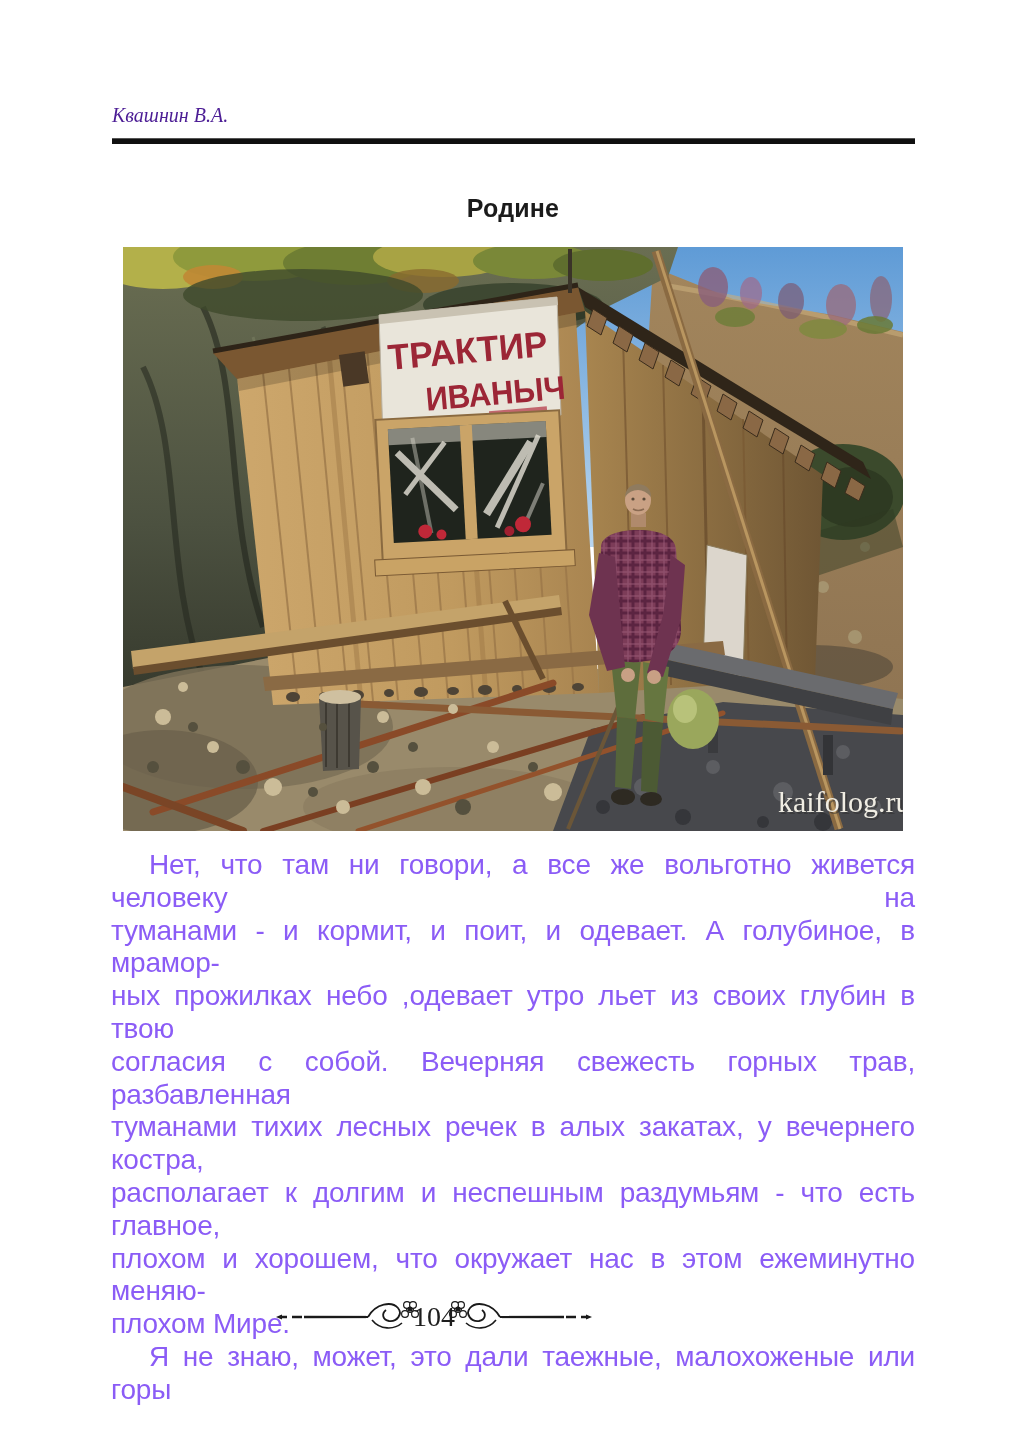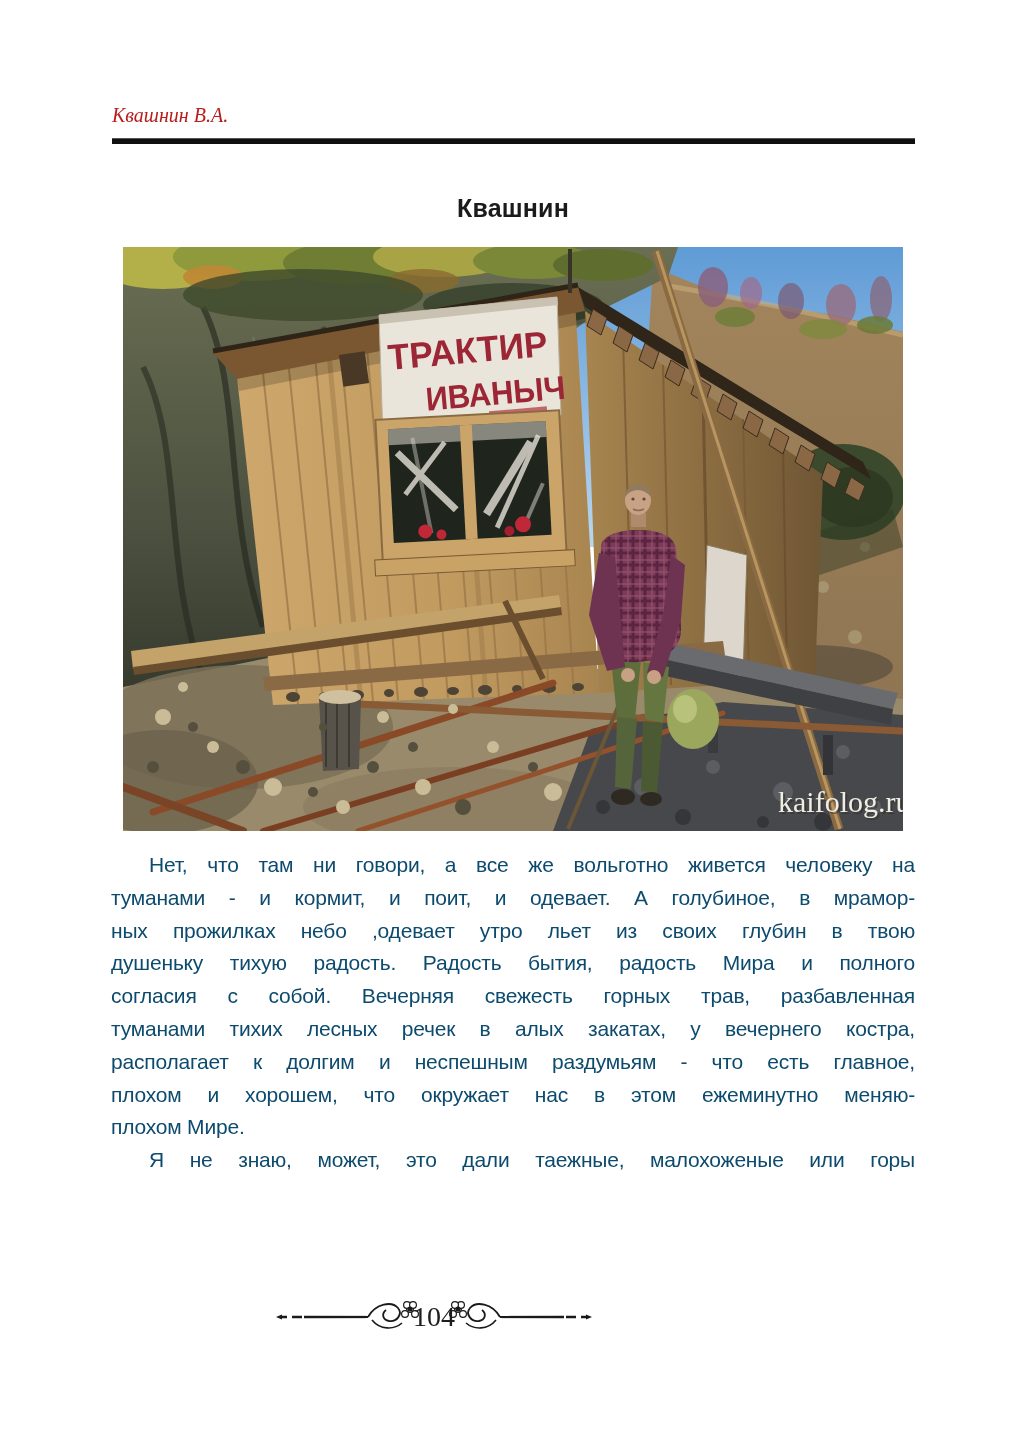--- a/index.html
+++ b/index.html
@@ -2,37 +2,37 @@
 <html><head>
 <meta charset="utf-8">
 <style>
   html,body{margin:0;padding:0;}
   body{
     width:1026px;height:1455px;background:#ffffff;position:relative;
     font-family:"Liberation Sans",sans-serif;color:#141414;overflow:hidden;
   }
   .author{
     position:absolute;left:112px;top:104px;
-    font-family:"Liberation Serif",serif;font-style:italic;font-size:20px;color:#b91c1c;
+    font-family:"Liberation Serif",serif;font-style:italic;font-size:20px;color:#4c1d95;
   }
   .rule{
     position:absolute;left:112px;top:138px;width:803px;height:5px;
     background:#101010;border-top:1px solid #555;
   }
   .title{
     position:absolute;left:0;top:194px;width:1026px;text-align:center;
     font-weight:bold;font-size:25px;color:#1b1b1b;letter-spacing:.2px;
   }
   .photo{
     position:absolute;left:123px;top:247px;width:780px;height:584px;
   }
   .photo svg{display:block;width:780px;height:584px;}
   .body-text{
     position:absolute;left:111px;top:849px;width:804px;
-    font-size:21px;line-height:32.8px;letter-spacing:-0.2px;color:#0c4a6e;
+    font-size:28px;line-height:32.8px;letter-spacing:-0.2px;color:#8b5cf6;
   }
   .line{text-align:justify;text-align-last:justify;white-space:normal;}
   .line.last{text-align-last:left;}
   .line.indent{text-indent:38px;}
   .footer{
     position:absolute;left:0;top:1293px;width:868px;display:flex;justify-content:center;
   }
   .footer svg{display:block;}
   .num{
     font-family:"Liberation Serif",serif;font-size:28px;fill:#1d1d1d;
@@ -41,21 +41,21 @@
     font-family:"Liberation Sans",sans-serif;font-weight:bold;fill:#9c2636;
   }
   .wmark{font-family:"Liberation Serif",serif;fill:#f0ede3;}
   .wmark-sh{font-family:"Liberation Serif",serif;fill:#2e2e2e;opacity:.55;}
 </style>
 </head>
 <body>
 
 <div class="author">Квашнин В.А.</div>
 <div class="rule"></div>
-<div class="title">Квашнин</div>
+<div class="title">Родине</div>
 
 <div class="photo">
 <svg viewBox="0 0 780 584" xmlns="http://www.w3.org/2000/svg">
   <defs>
     <linearGradient id="skyG" x1="0" y1="0" x2="0" y2="1">
       <stop offset="0" stop-color="#5f9bd6"></stop>
           <stop offset="1" stop-color="#b9d6ef"></stop>
     </linearGradient>
     <linearGradient id="cliffG" x1="0" y1="0" x2="0" y2="1">
       <stop offset="0" stop-color="#6a6e52"></stop>
@@ -311,21 +311,20 @@
 
   <text class="wmark-sh" x="657" y="567" font-size="30">kaifolog.ru</text>
   <text class="wmark" x="655" y="565" font-size="30">kaifolog.ru</text>
 </svg>
 </div>
 
 <div class="body-text" id="bodyText">
     <div class="line indent">Нет, что там ни говори, а все же вольготно живется человеку на</div>
     <div class="line">туманами - и кормит, и поит, и одевает. А голубиное, в мрамор-</div>
     <div class="line">ных прожилках небо ,одевает утро льет из своих глубин в твою</div>
-    <div class="line">душеньку тихую радость. Радость бытия, радость Мира и полного</div>
     <div class="line">согласия с собой.  Вечерняя свежесть горных трав, разбавленная</div>
     <div class="line">туманами тихих лесных речек в алых закатах, у вечернего костра,</div>
     <div class="line">располагает к долгим и неспешным раздумьям - что есть главное,</div>
     <div class="line">плохом и хорошем, что окружает нас в этом ежеминутно меняю-</div>
     <div class="line last">плохом Мире.</div>
     <div class="line indent">Я не знаю, может, это дали таежные, малохоженые или горы</div>
   </div>
 
 <div class="footer">
   <svg width="320" height="46" viewBox="0 0 320 46">

